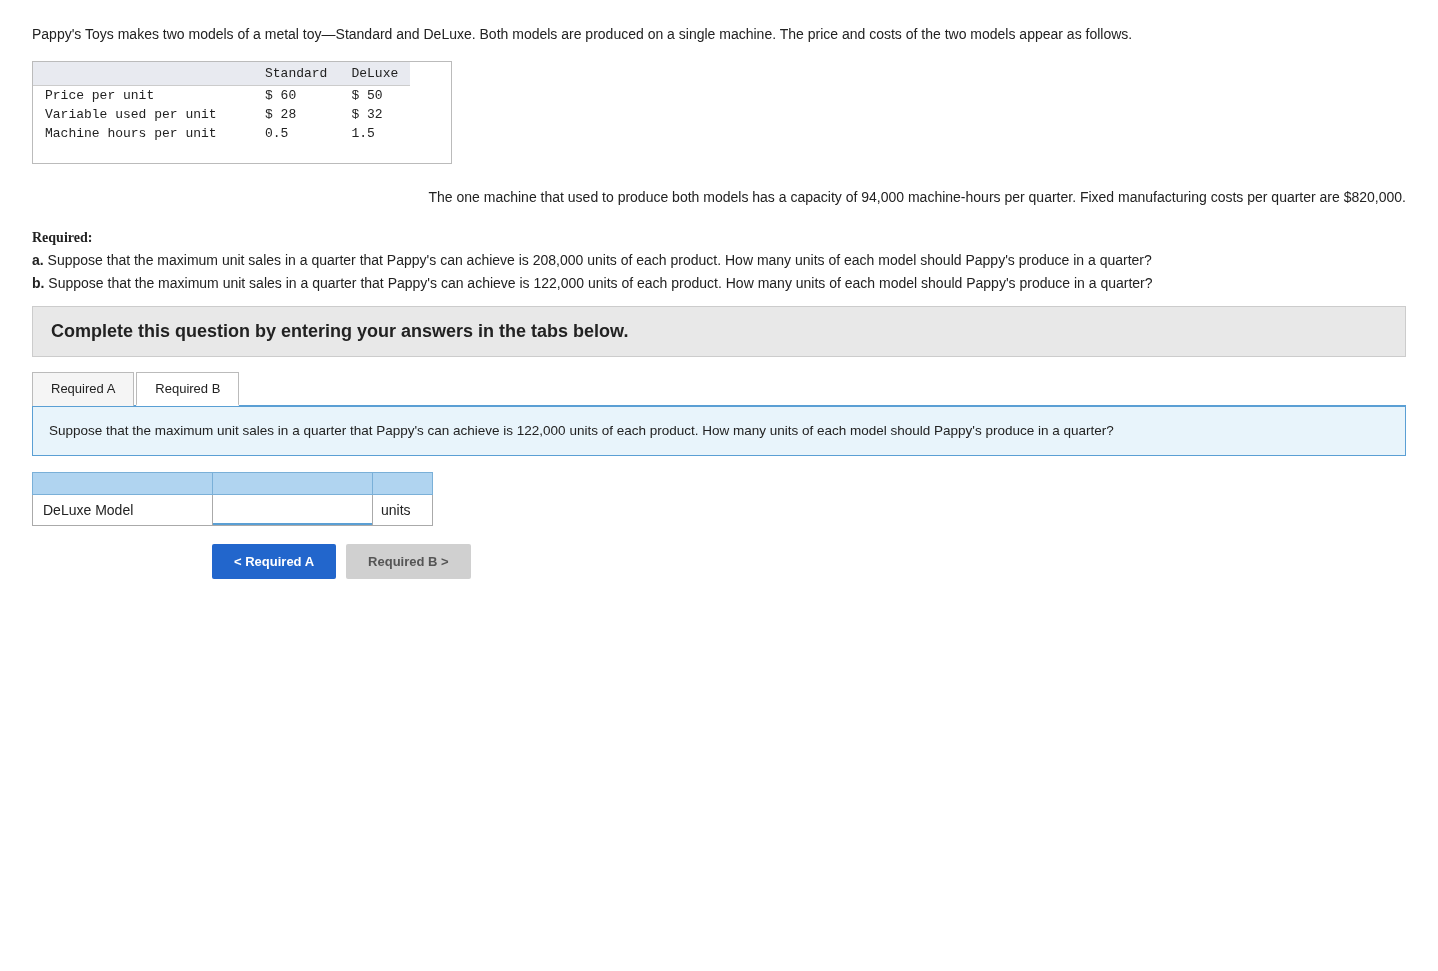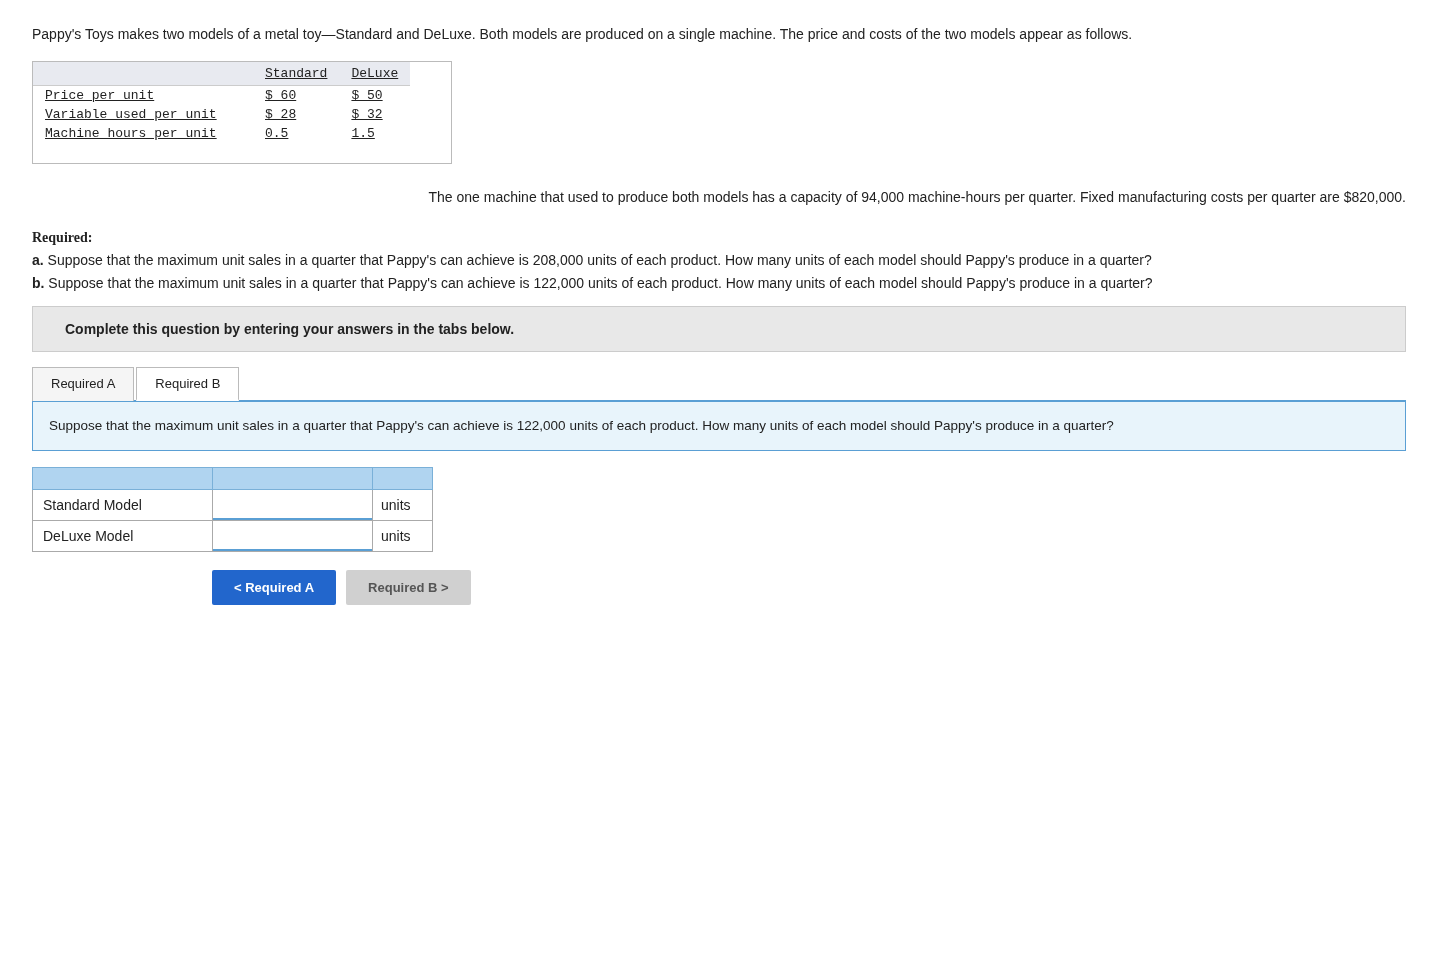--- a/index.html
+++ b/index.html
@@ -42,45 +42,44 @@
     .table-header-row th {
       background: #e8eaf0;
       padding-top: 4px;
       padding-bottom: 4px;
     }
     .table-wrapper {
       border: 1px solid #bbb;
       display: inline-block;
       min-width: 420px;
       margin-bottom: 20px;
-      text-decoration: underline;
     }
 
     .capacity-text {
       line-height: 1.5;
       margin-bottom: 18px;
       text-align: right;
     }
 
     .required-section {
       margin-bottom: 12px;
       line-height: 1.6;
     }
     .required-label {
       font-weight: bold;
       font-family: Liberation Serif, serif;
     }
 
     .instruction-box {
       background: #e8e8e8;
       border: 1px solid #ccc;
-      padding: 14px 32px;
+      padding: 14px 18px;
       margin-bottom: 0;
       font-weight: bold;
-      font-size: 14px;
+      font-size: 18px;
     }
 
     .tabs-container {
       margin-top: 0;
     }
 
     .tab-bar {
       display: flex;
       flex-direction: row;
       margin-top: 14px;
@@ -252,27 +251,20 @@
   <table class="answer-table">
     <thead>
       <tr class="header-row">
         <td></td>
         <td></td>
         <td></td>
       </tr>
     </thead>
     <tbody>
       <tr class="data-row">
-        <td>Standard Model</td>
-        <td>
-          <input type="text" placeholder="" value="" style="">
-        </td>
-        <td>units</td>
-      </tr>
-      <tr class="data-row">
         <td>DeLuxe Model</td>
         <td>
           <input type="text" placeholder="" value="" style="">
         </td>
         <td>units</td>
       </tr>
     </tbody>
   </table>
 
   <div class="nav-buttons">

